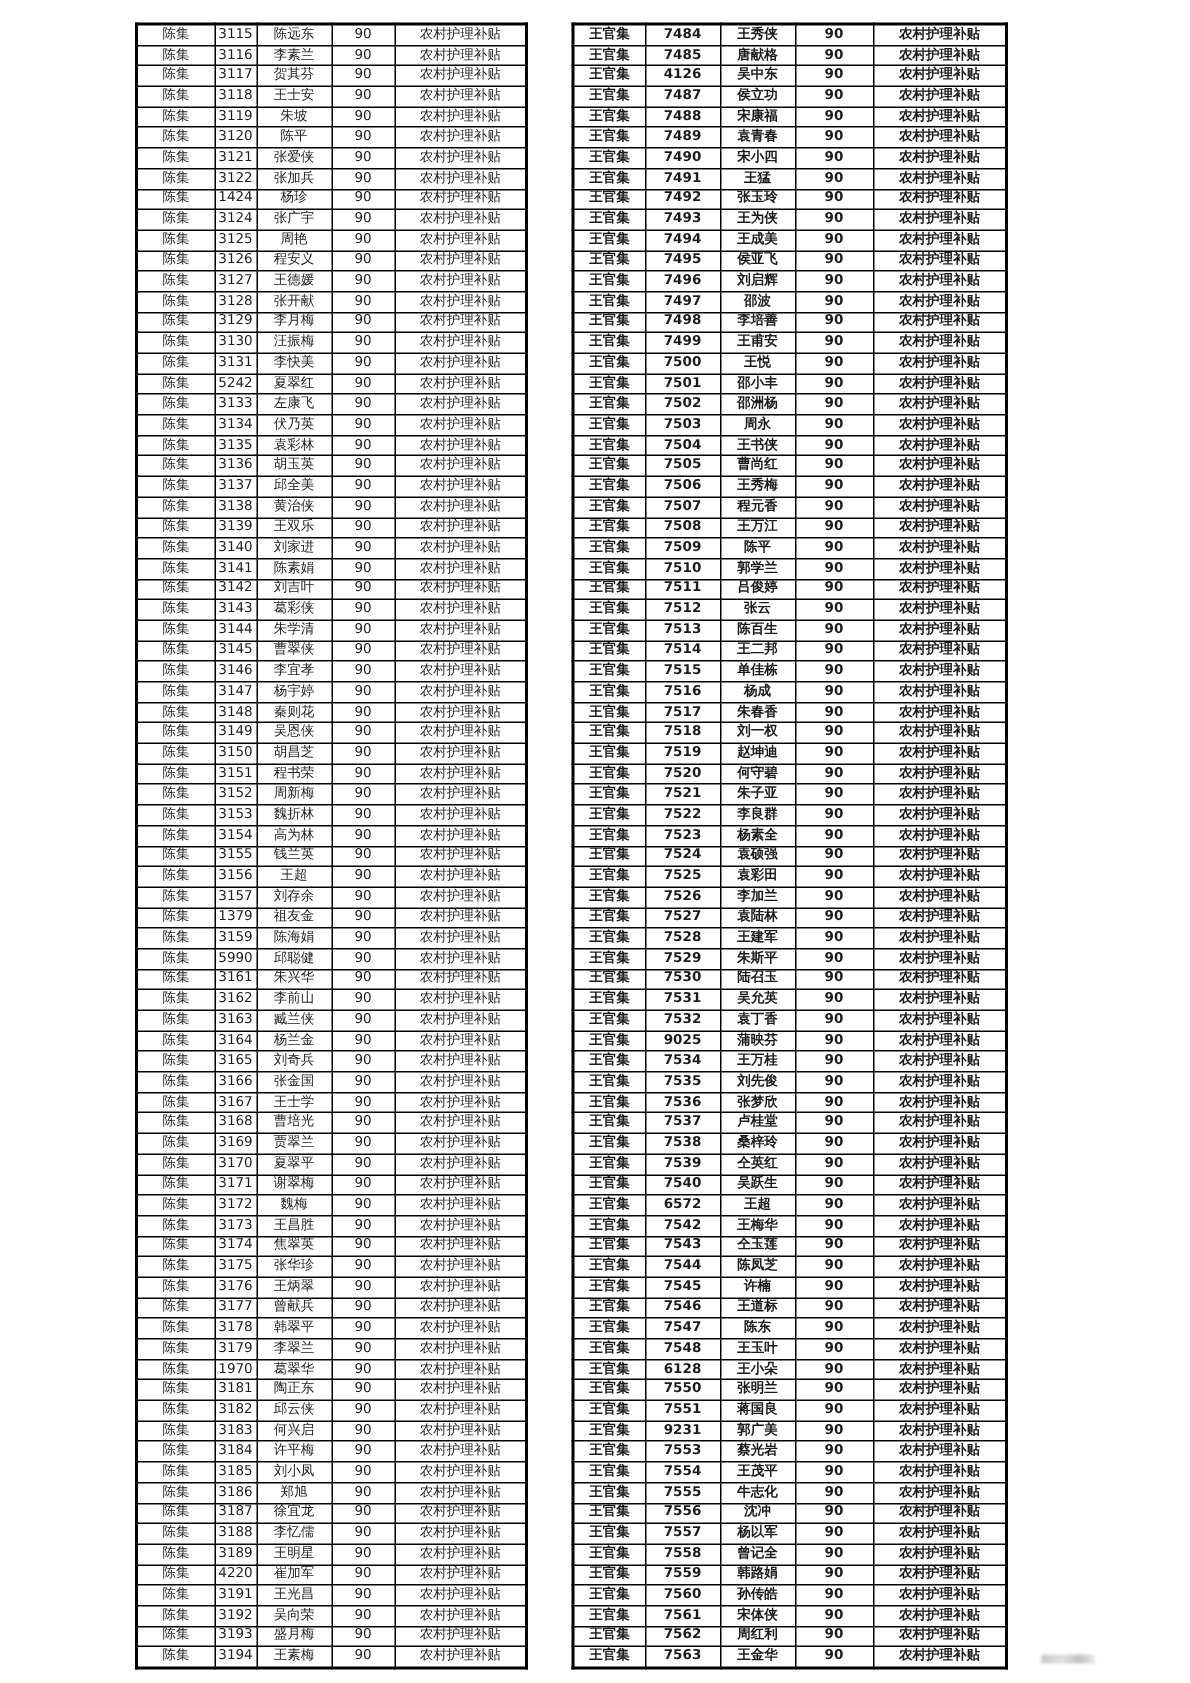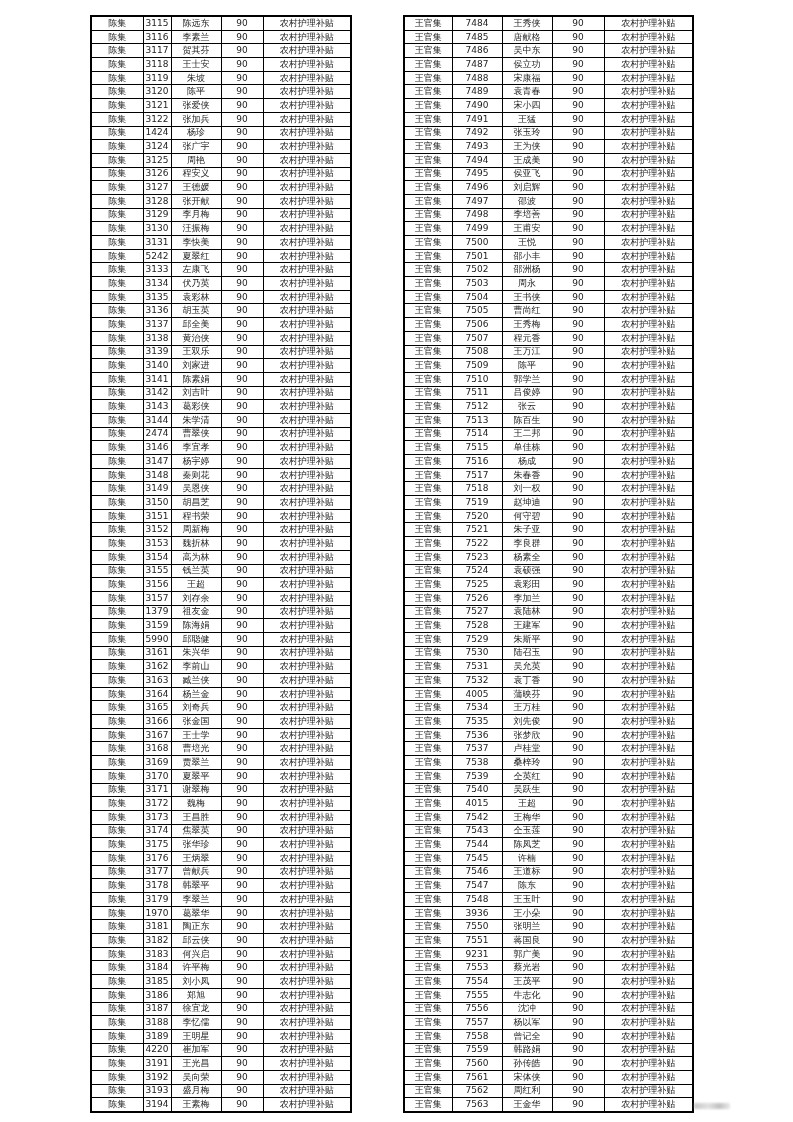--- a/index.html
+++ b/index.html
@@ -12,21 +12,21 @@
   }
   .sheet-table {
     position: absolute;
     top: 15px;
     border-collapse: collapse;
     table-layout: fixed;
     border: 2px solid #000;
     background: #fff;
   }
   #table-left  { left: 90px;  width: 260px; }
-  #table-right { left: 403px; width: 289px; }
+  #table-right { left: 381px; width: 289px; font-weight: bold; }
   .sheet-table td {
     border: 1px solid #000;
     font-size: 9px;
     line-height: 1;
     height: 12.7px;
     padding: 0 1px;
     text-align: center;
     vertical-align: middle;
     white-space: nowrap;
     overflow: hidden;
@@ -271,21 +271,21 @@
         </tr>
         <tr>
           <td>陈集</td>
           <td>3144</td>
           <td>朱学清</td>
           <td>90</td>
           <td>农村护理补贴</td>
         </tr>
         <tr>
           <td>陈集</td>
-          <td>2474</td>
+          <td>3145</td>
           <td>曹翠侠</td>
           <td>90</td>
           <td>农村护理补贴</td>
         </tr>
         <tr>
           <td>陈集</td>
           <td>3146</td>
           <td>李宜孝</td>
           <td>90</td>
           <td>农村护理补贴</td>
@@ -647,21 +647,21 @@
         </tr>
         <tr>
           <td>王官集</td>
           <td>7485</td>
           <td>唐献格</td>
           <td>90</td>
           <td>农村护理补贴</td>
         </tr>
         <tr>
           <td>王官集</td>
-          <td>7486</td>
+          <td>4126</td>
           <td>吴中东</td>
           <td>90</td>
           <td>农村护理补贴</td>
         </tr>
         <tr>
           <td>王官集</td>
           <td>7487</td>
           <td>侯立功</td>
           <td>90</td>
           <td>农村护理补贴</td>
@@ -976,21 +976,21 @@
         </tr>
         <tr>
           <td>王官集</td>
           <td>7532</td>
           <td>袁丁香</td>
           <td>90</td>
           <td>农村护理补贴</td>
         </tr>
         <tr>
           <td>王官集</td>
-          <td>4005</td>
+          <td>9025</td>
           <td>蒲映芬</td>
           <td>90</td>
           <td>农村护理补贴</td>
         </tr>
         <tr>
           <td>王官集</td>
           <td>7534</td>
           <td>王万桂</td>
           <td>90</td>
           <td>农村护理补贴</td>
@@ -1032,21 +1032,21 @@
         </tr>
         <tr>
           <td>王官集</td>
           <td>7540</td>
           <td>吴跃生</td>
           <td>90</td>
           <td>农村护理补贴</td>
         </tr>
         <tr>
           <td>王官集</td>
-          <td>4015</td>
+          <td>6572</td>
           <td>王超</td>
           <td>90</td>
           <td>农村护理补贴</td>
         </tr>
         <tr>
           <td>王官集</td>
           <td>7542</td>
           <td>王梅华</td>
           <td>90</td>
           <td>农村护理补贴</td>
@@ -1088,21 +1088,21 @@
         </tr>
         <tr>
           <td>王官集</td>
           <td>7548</td>
           <td>王玉叶</td>
           <td>90</td>
           <td>农村护理补贴</td>
         </tr>
         <tr>
           <td>王官集</td>
-          <td>3936</td>
+          <td>6128</td>
           <td>王小朵</td>
           <td>90</td>
           <td>农村护理补贴</td>
         </tr>
         <tr>
           <td>王官集</td>
           <td>7550</td>
           <td>张明兰</td>
           <td>90</td>
           <td>农村护理补贴</td>

